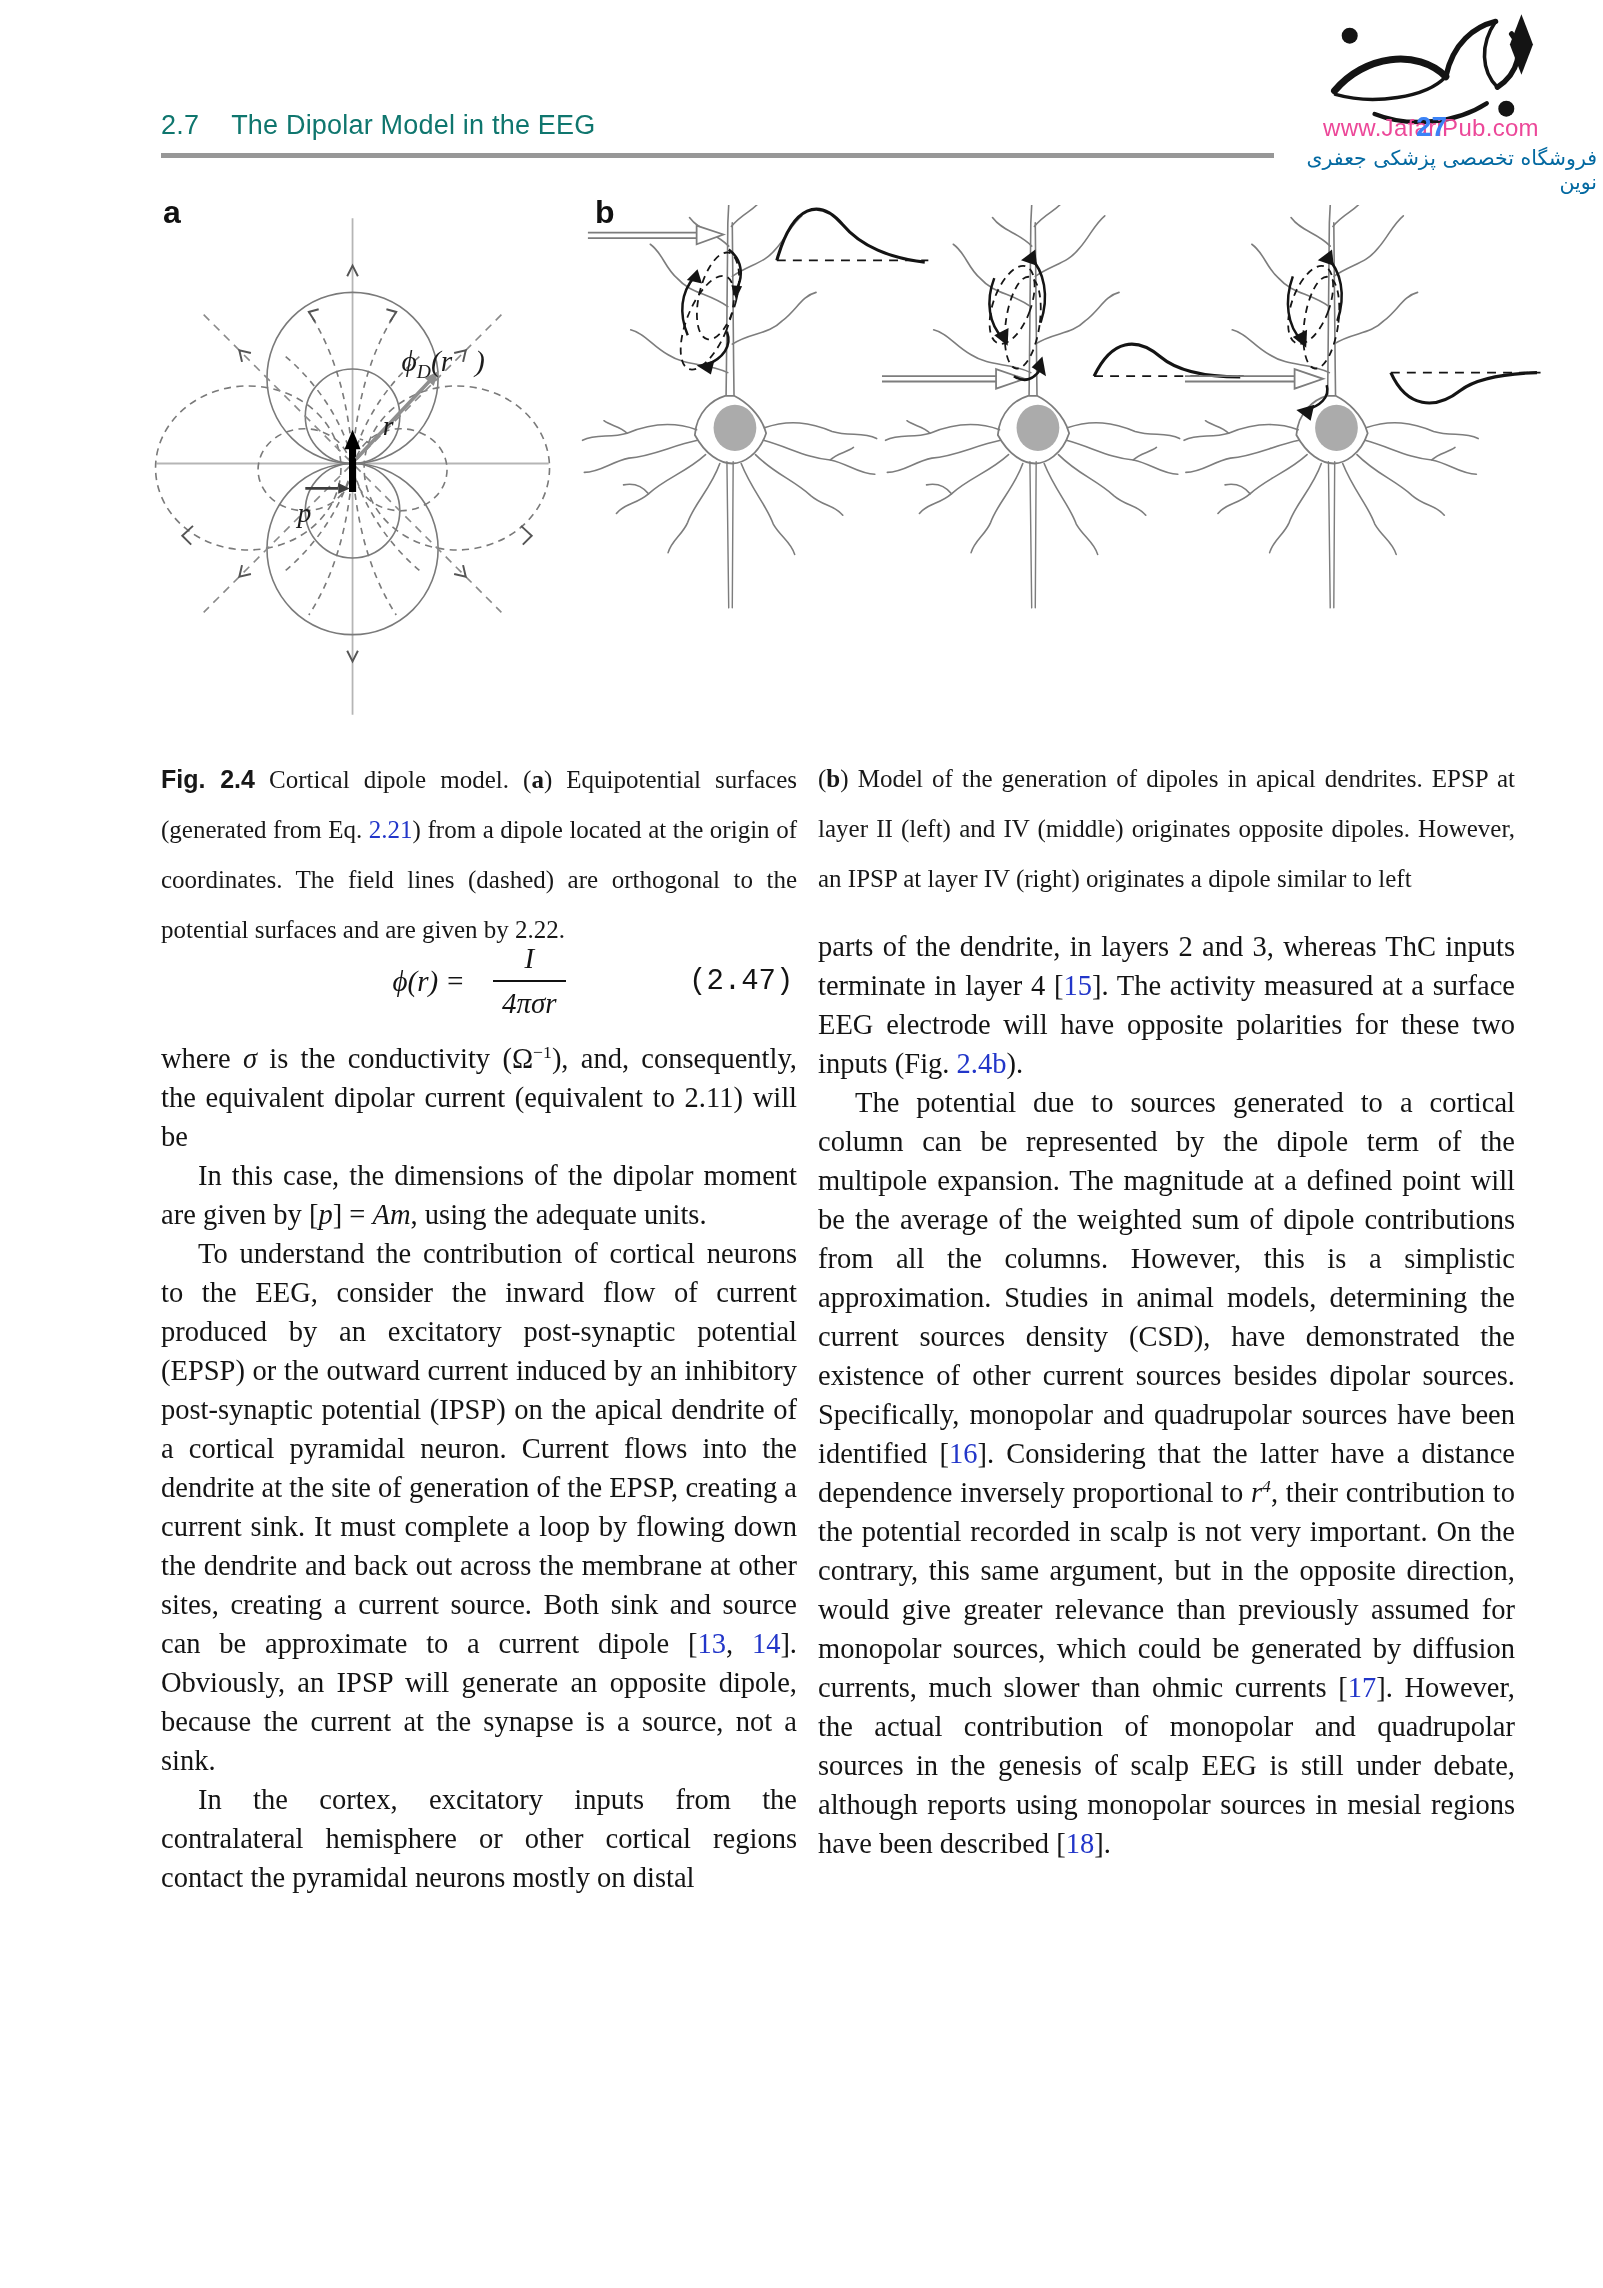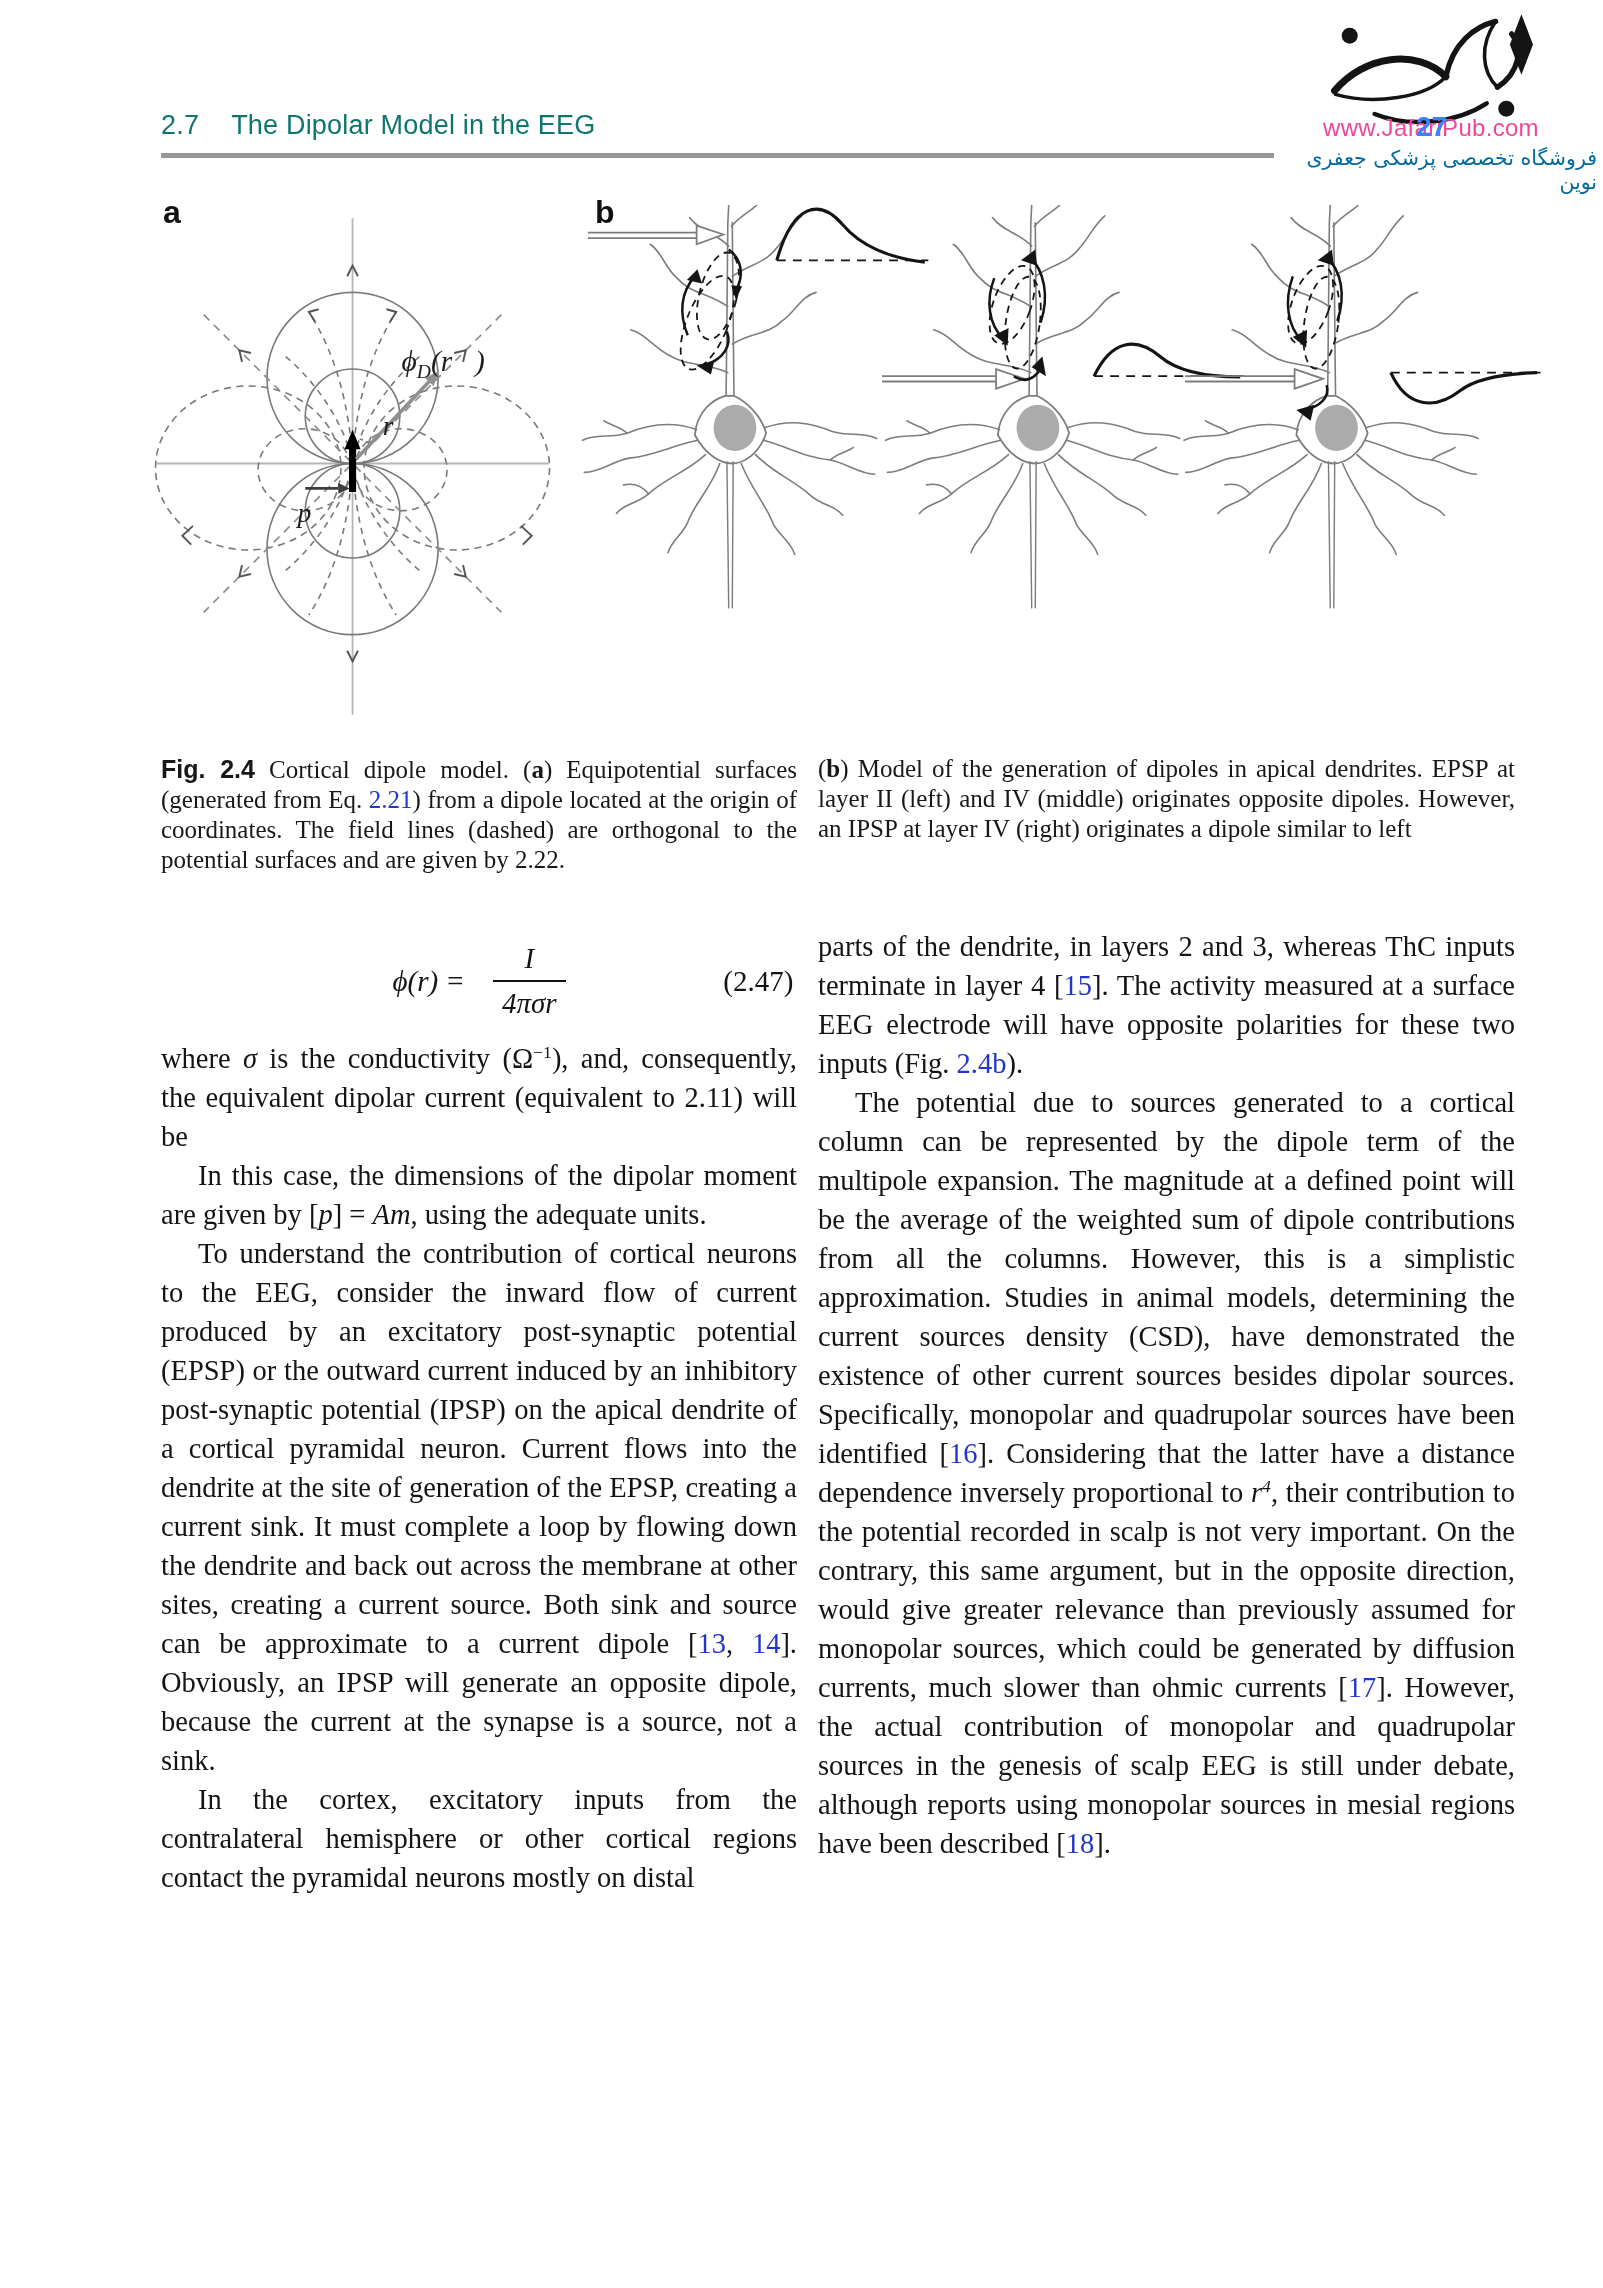--- a/index.html
+++ b/index.html
@@ -33,21 +33,21 @@
     font-family:"DejaVu Sans",sans-serif;font-size:20.5px;color:#0369a1;background:#fff;padding:2.7px 0 1.8px;
   }
   
   .panel-label{
     position:absolute;font-family:"Liberation Sans",sans-serif;font-weight:700;
     font-size:32px;color:#111;
   }
   .figsvg{position:absolute;}
   
   .cap{
-    position:absolute;font-size:25px;line-height:30px;text-align:justify;color:#181818;
+    position:absolute;font-size:25px;line-height:50px;text-align:justify;color:#181818;
   }
   .cap .figlab{font-family:"Liberation Sans",sans-serif;font-weight:700;}
   .cap b{font-weight:700;}
   
   .bodycol{position:absolute;font-size:28.5px;line-height:39px;text-align:justify;color:#141414;}
   .bodycol p{margin:0;}
   .bodycol p.ind{text-indent:37px;}
   .ref{color:var(--link);text-decoration:none;cursor:pointer;}
   .it{font-style:italic;}
   sup{font-size:.62em;line-height:0;}
@@ -55,21 +55,21 @@
   
   .eq{
     position:relative;display:flex;justify-content:center;align-items:center;
     height:94px;margin:7.1px 0 10.7px;font-size:29px;
   }
   .eqlhs{font-style:italic;margin-right:28px;}
   .frac{display:inline-flex;flex-direction:column;align-items:center;}
   .frac .num{padding:0 9px 1.8px;font-style:italic;}
   .frac .den{border-top:2.2px solid #111;padding:2.7px 9px 0;font-style:italic;}
   .frac .up{font-style:normal;}
-  .eqnum{position:absolute;right:3.6px;top:50%;transform:translateY(-50%);font-style:normal;}
+  .eqnum{position:absolute;right:3.6px;top:50%;transform:translateY(-50%);font-style:normal;font-family:Liberation Mono, monospace;}
 </style>
 </head>
 <body>
 
 <div class="page">
 
   <div class="heading">
     <span>2.7</span>
     <span>The Dipolar Model in the EEG</span>
   </div>

